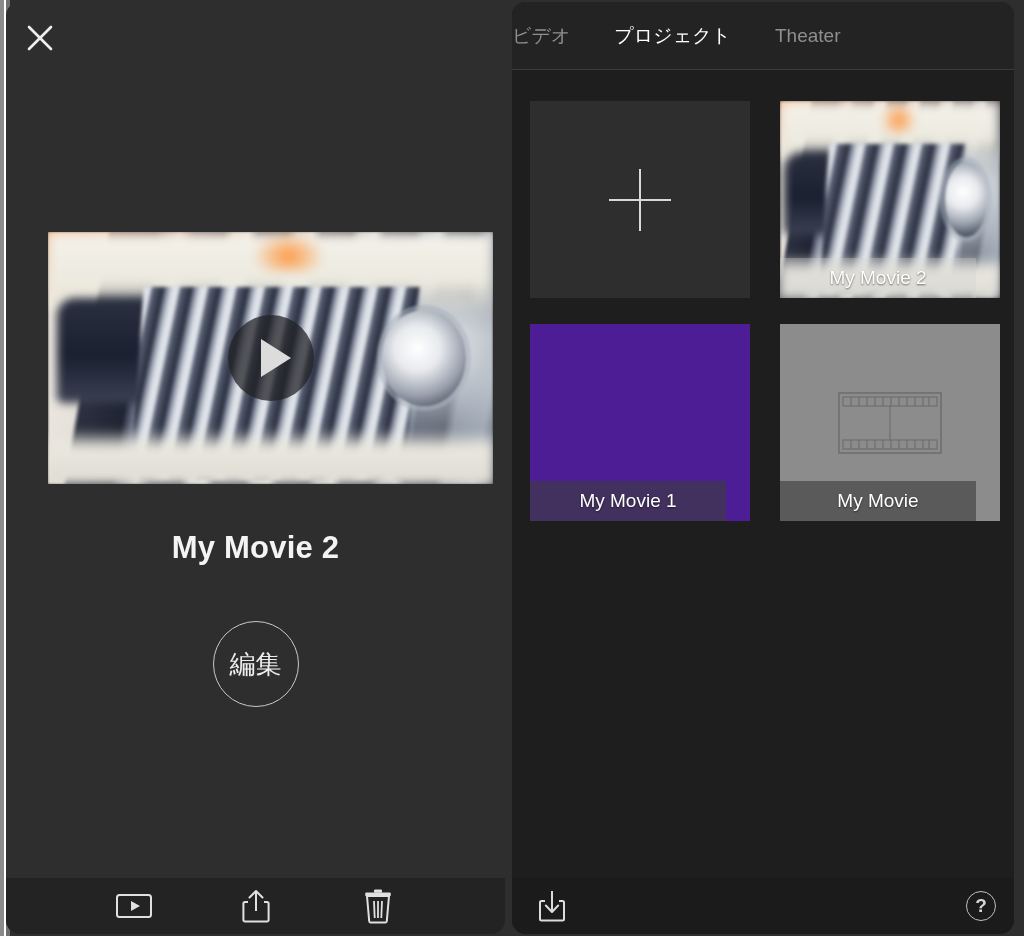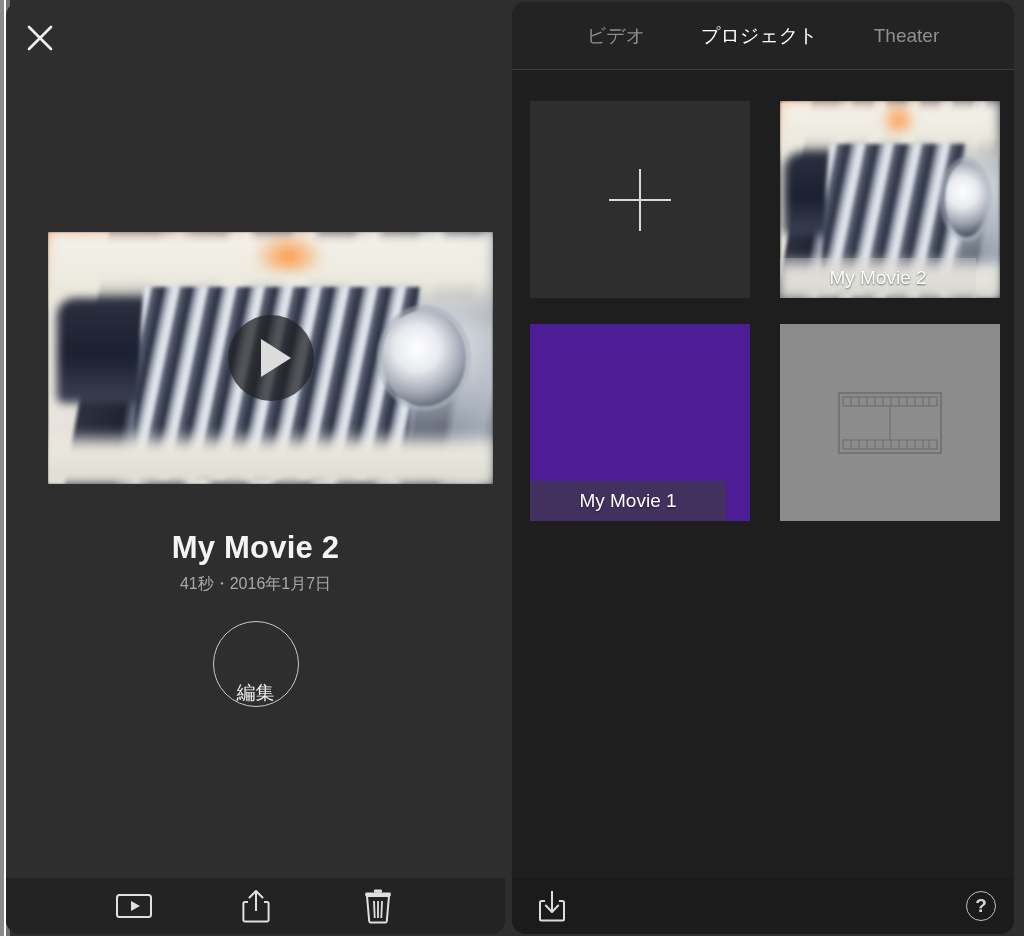--- a/index.html
+++ b/index.html
@@ -125,22 +125,22 @@
     position:absolute; left:0; top:572px; width:499px;
     text-align:center;
     color:#a8a8a8;
     font-size:16px;
   }
   .edit-circle{
     position:absolute; left:50%; top:619px;
     transform:translateX(-50%);
     width:86px; height:86px; border-radius:50%;
     border:1.5px solid #c8c8c8;
-    display:flex; align-items:flex-end; justify-content:center;
-    color:#eeeeee; font-size:19px;
+    display:flex; align-items:center; justify-content:center;
+    color:#eeeeee; font-size:26px;
     cursor:pointer;
   }
 
   .left-toolbar{
     position:absolute; left:0; bottom:0; width:499px; height:56px;
     background:#232323;
     display:flex; align-items:center; justify-content:center;
     gap:78px;
   }
   .tb-icon{ cursor:pointer; display:flex; align-items:center; justify-content:center; width:44px; height:40px; }
@@ -150,22 +150,22 @@
     position:absolute; left:512px; top:2px;
     width:502px; height:932px;
     background:#1e1e1e;
     border-radius:14px;
     overflow:hidden;
   }
   .tabbar{
     position:absolute; left:0; top:0; width:502px; height:68px;
     background:#232323;
     border-bottom:1px solid #3a3a3a;
-    display:flex; align-items:center; justify-content:center;
-    gap:56px;
+    display:flex; align-items:center; justify-content:flex-start;
+    gap:44px;
   }
   .tab{ color:#8f8f8f; font-size:19px; cursor:pointer; white-space:nowrap; }
   .tab.active{ color:#ffffff; font-weight:normal; }
 
   .grid{
     position:absolute; left:18px; top:99px;
     width:466px;
     display:grid;
     grid-template-columns:220px 220px;
     grid-template-rows:197px 197px;
@@ -246,21 +246,20 @@
         <div class="photo-grille"></div>
         <div class="photo-headlight"></div>
         <div class="photo-road"></div>
       </div>
       <div class="play-btn">
         <div class="play-tri"></div>
       </div>
     </div>
 
     <div class="detail-title">My Movie 2</div>
-    <div class="detail-sub">41秒・2016年1月7日</div>
 
     <div class="edit-circle">
       <span>編集</span>
     </div>
 
     <div class="left-toolbar">
       <div class="tb-icon">
         <svg width="40" height="30" viewBox="0 0 40 30">
           <rect x="3" y="4" width="34" height="22" rx="2.5" fill="none" stroke="#e0e0e0" stroke-width="2"></rect>
           <polygon points="17,10 26,15 17,20" fill="#e0e0e0"></polygon>
@@ -347,20 +346,23 @@
             <line x1="45" y1="48" x2="45" y2="57"></line>
               <line x1="53" y1="48" x2="53" y2="57"></line>
             <line x1="61" y1="48" x2="61" y2="57"></line>
               <line x1="69" y1="48" x2="69" y2="57"></line>
             <line x1="77" y1="48" x2="77" y2="57"></line>
               <line x1="85" y1="48" x2="85" y2="57"></line>
             <line x1="91" y1="48" x2="91" y2="57"></line>
             <line x1="52" y1="14" x2="52" y2="48"></line>
           </g>
         </svg>
+        <div class="tile-label dark">
+          <span>My Movie</span>
+        </div>
       </div>
     </div>
 
     <div class="right-toolbar">
       <div class="tb-icon">
         <svg width="30" height="34" viewBox="0 0 30 34">
           <path d="M8 12 H4.5 a1.5 1.5 0 0 0-1.5 1.5 V30 a1.5 1.5 0 0 0 1.5 1.5 H25.5 A1.5 1.5 0 0 0 27 30 V13.5 A1.5 1.5 0 0 0 25.5 12 H22" fill="none" stroke="#dcdcdc" stroke-width="2"></path>
           <line x1="15" y1="2" x2="15" y2="23" stroke="#dcdcdc" stroke-width="2"></line>
           <polyline points="8.8,16.5 15,23 21.2,16.5" fill="none" stroke="#dcdcdc" stroke-width="2" stroke-linecap="round" stroke-linejoin="round"></polyline>
         </svg>

